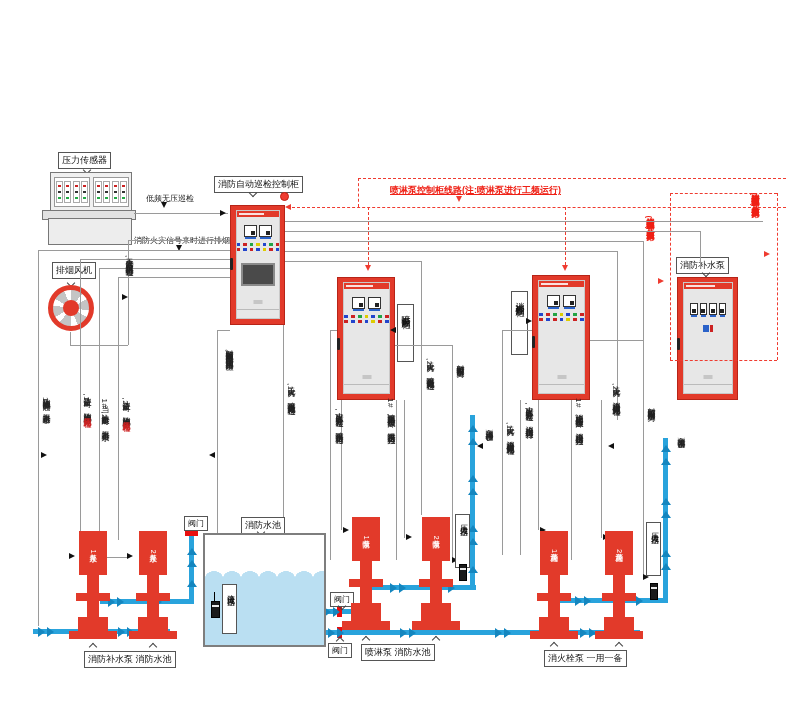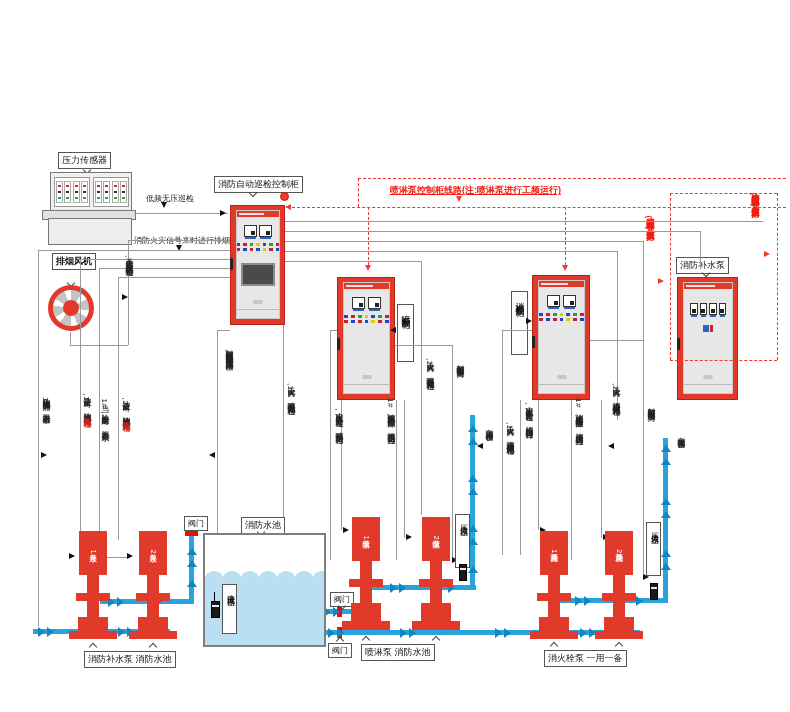--- a/index.html
+++ b/index.html
@@ -110,21 +110,21 @@
   <div class="mpanel" style="left:42px;top:210px;width:92px;height:8px;background:#e2e2e2;"></div>
   <div class="mpanel" style="left:48px;top:218px;width:82px;height:25px;background:#ededed;"></div>
 
   <div class="hl" style="left:134px;top:213px;width:94px;"></div>
   <div class="tR" style="left:220px;top:210px;"></div>
   <div class="ht" style="left:146px;top:193px;">低频无压巡检</div>
   <div class="tD" style="left:161px;top:202px;"></div>
   <div class="ht" style="left:134px;top:235px;">消防火灾信号来时进行排烟工作</div>
   <div class="tD" style="left:176px;top:245px;"></div>
 
-  <div class="box" style="left:52px;top:253px;font-weight:bold;">排烟风机</div>
+  <div class="box" style="left:52px;top:262px;">排烟风机</div>
   <div class="cvD" style="left:68px;top:280px;"></div>
   <div class="fan" style="left:48px;top:285px;"></div>
   <div class="vl" style="left:70px;top:332px;height:14px;"></div>
   <div class="hl" style="left:70px;top:345px;width:58px;"></div>
 
   <div class="box" style="left:214px;top:176px;">消防自动巡检控制柜</div>
   <div class="cvD" style="left:250px;top:190px;"></div>
   <div class="bulb" style="left:280px;top:192px;"></div>
   <div class="cab" style="left:230px;top:205px;width:55px;height:120px;">
     <div class="cab-door">

